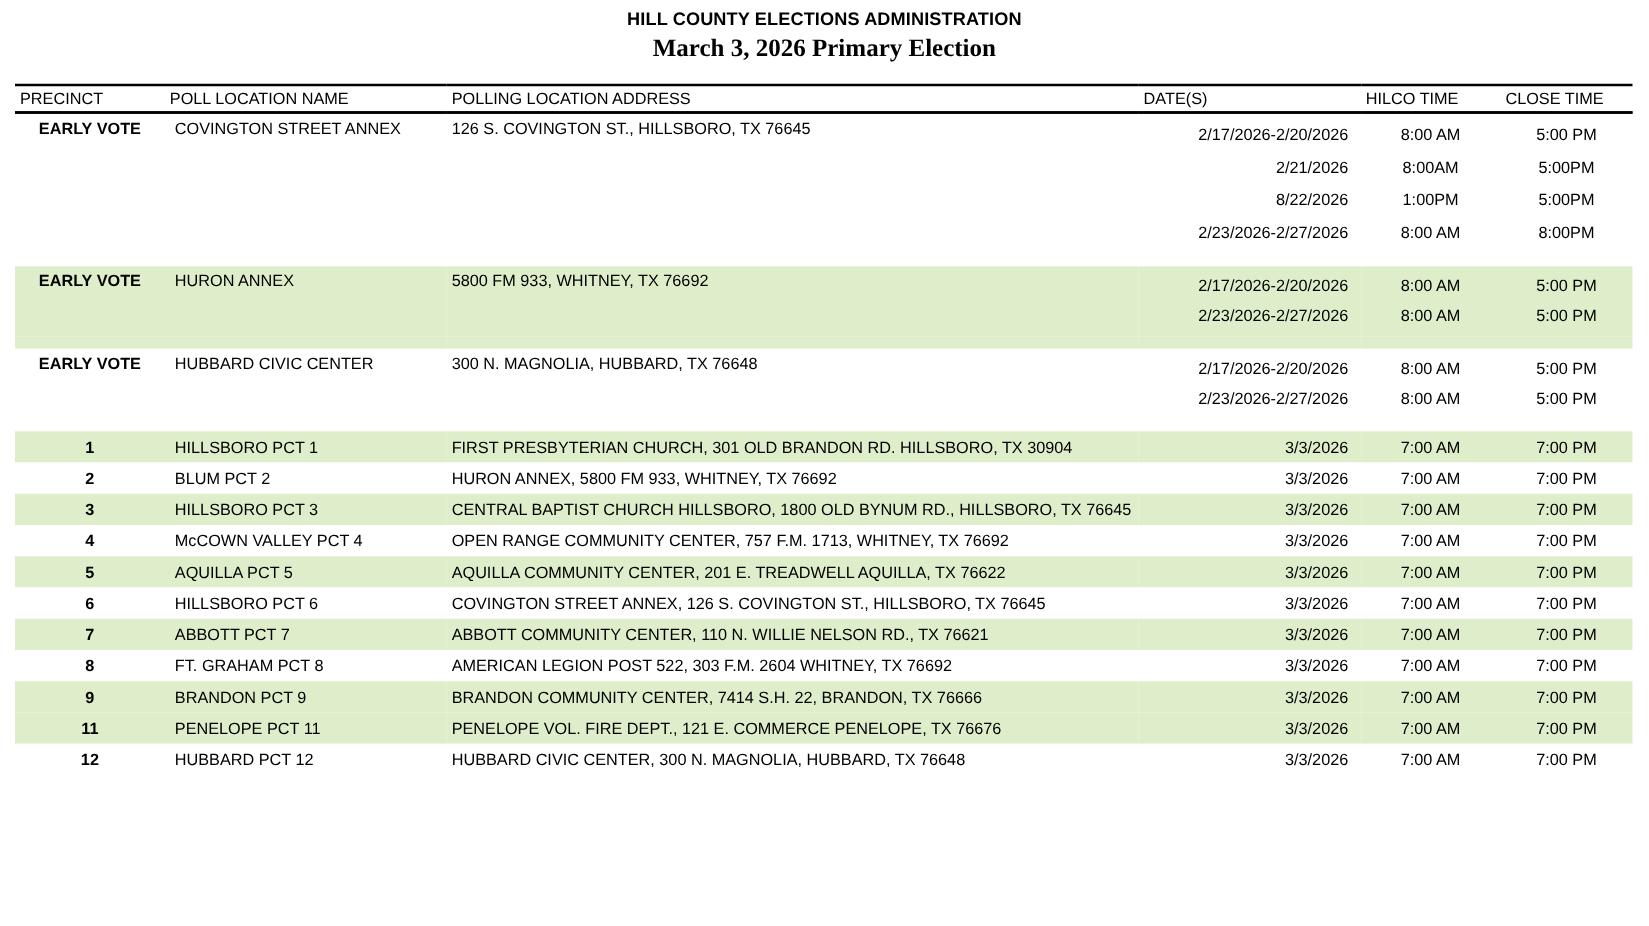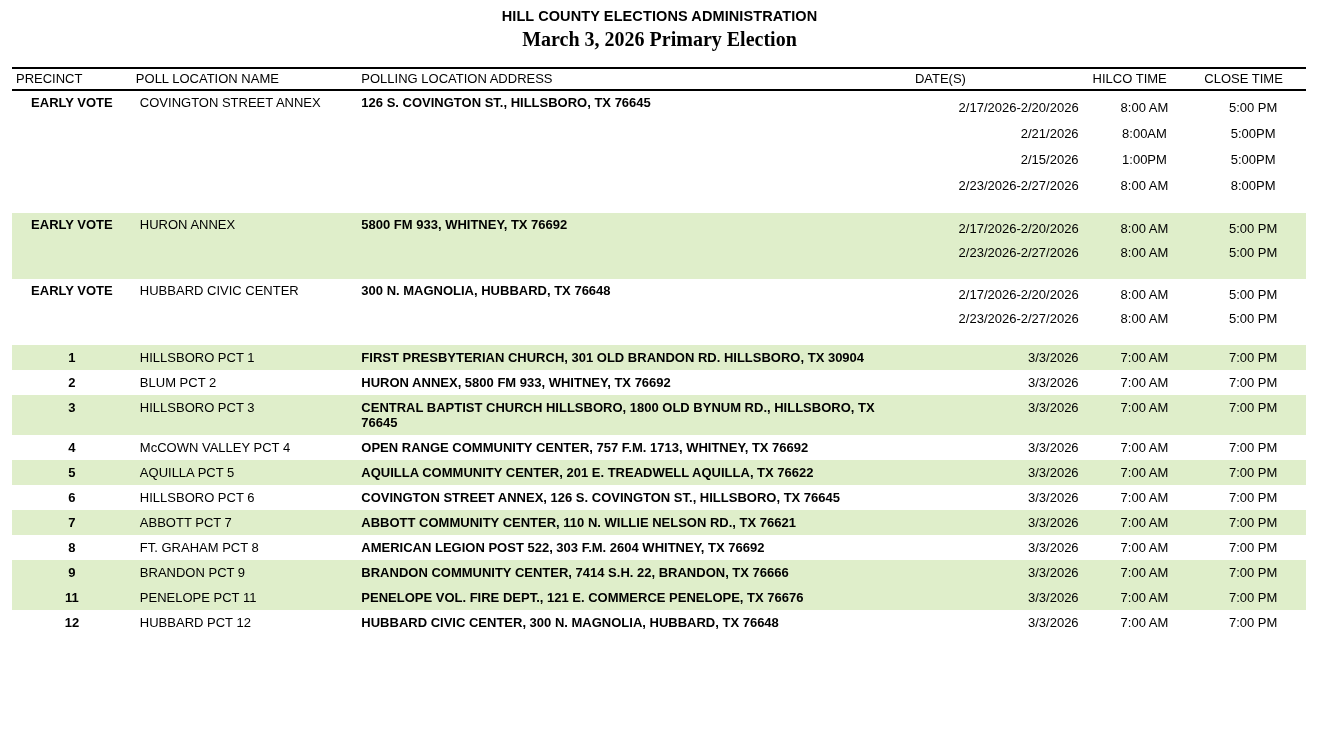--- a/index.html
+++ b/index.html
@@ -64,21 +64,21 @@
   }
   .cell {
     padding: 4px 4px 4px 4px;
     line-height: 15px;
   }
   td.precinct .cell {
     text-align: center;
     font-weight: bold;
   }
   td.name .cell { padding-left: 8px; }
-  td.address .cell { padding-left: 4px; font-weight: bold; }
+  td.address .cell { padding-left: 4px; }
   td.dates .cell { text-align: right; padding-right: 10px; }
   td.open .cell, td.close .cell { text-align: center; }
 
   tr.shaded td { background: #dfeeca; }
   tr.plain td { background: #ffffff; }
 
   
   .stack div {
     line-height: 26px;
     height: 26px;
@@ -136,21 +136,21 @@
           <td class="name">
             <div class="cell">COVINGTON STREET ANNEX</div>
           </td>
           <td class="address">
             <div class="cell">126 S. COVINGTON ST., HILLSBORO, TX 76645</div>
           </td>
           <td class="dates">
             <div class="cell stack">
               <div>2/17/2026-2/20/2026</div>
               <div>2/21/2026</div>
-              <div>2/15/2026</div>
+              <div>8/22/2026</div>
               <div>2/23/2026-2/27/2026</div>
             </div>
           </td>
           <td class="open">
             <div class="cell stack">
               <div>8:00 AM</div>
               <div>8:00AM</div>
               <div>1:00PM</div>
               <div>8:00 AM</div>
             </div>

